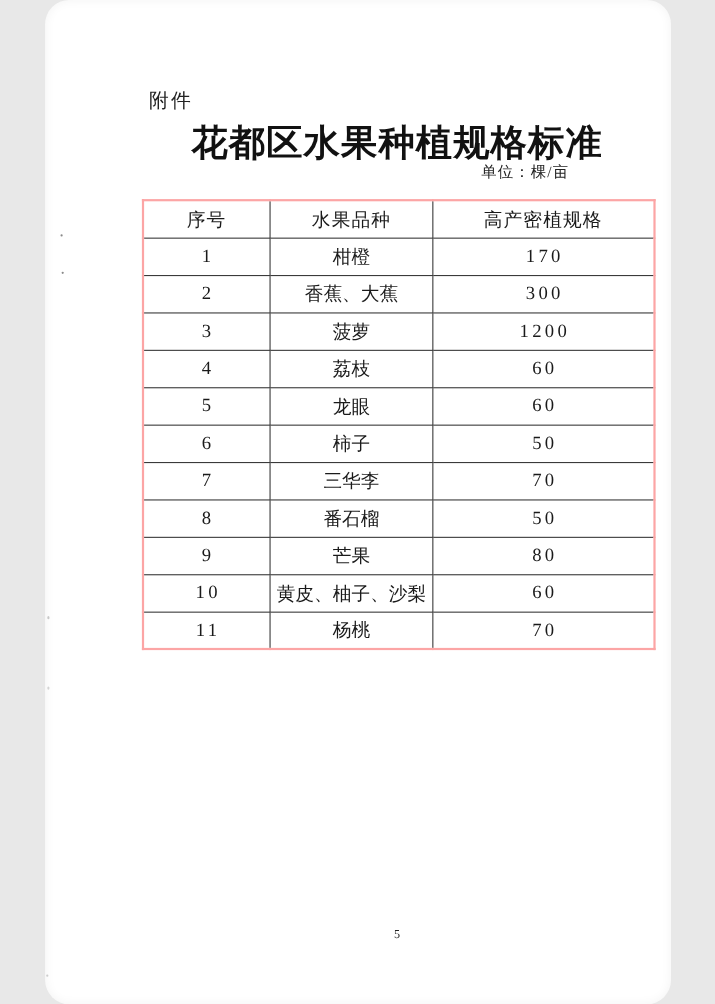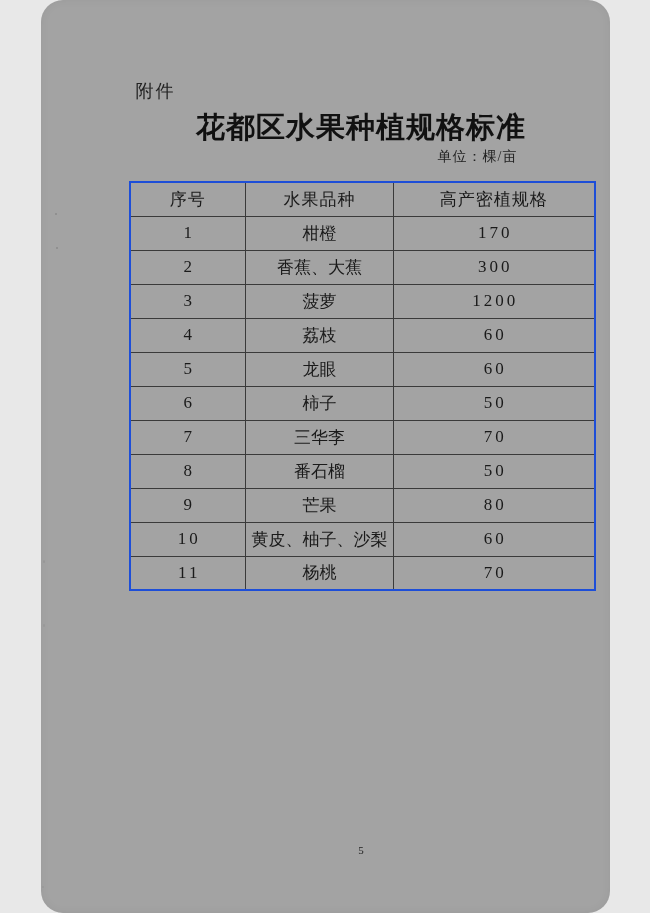--- a/index.html
+++ b/index.html
@@ -4,21 +4,21 @@
 <style>
   * { margin: 0; padding: 0; box-sizing: border-box; }
   html, body { background: #e8e8e8; }
   body { font-family: "Liberation Serif", "DejaVu Serif", serif; }
 
   .page {
     position: relative;
     width: 569px;
     height: 913px;
     margin: 0 auto;
-    background: #a3a3a3;
+    background: #ffffff;
     color: #1f1f1f;
     overflow: hidden;
     box-shadow: inset 0 0 10px rgba(0,0,0,0.05);
     border-radius: 22px;
   }
 
   .attachment-label {
     position: absolute;
     left: 95px;
     top: 79px;
@@ -26,21 +26,21 @@
     letter-spacing: 2px;
     color: #222;
   }
 
   .doc-title {
     position: absolute;
     left: 88px;
     top: 108px;
     width: 465px;
     text-align: center;
-    font-size: 29px;
+    font-size: 33px;
     font-weight: bold;
     letter-spacing: 1px;
     color: #111;
   }
 
   .unit-label {
     position: absolute;
     top: 148px;
     right: 92px;
     font-size: 14px;
@@ -65,21 +65,21 @@
   table.std-table th,
   table.std-table td {
     border: 1px solid #3a3a3a;
     text-align: center;
     vertical-align: middle;
     height: 34px;
     font-weight: normal;
     white-space: nowrap;
     overflow: hidden;
   }
-  table.std-table { border: 2px solid #1d4ed8; padding-left: 17px; }
+  table.std-table { border: 2px solid #fca5a5; padding-left: 17px; }
   table.std-table thead th { font-size: 17px; letter-spacing: 1px; }
 
   .num {
     letter-spacing: 3px;
     text-indent: 3px;
     font-family: "Liberation Serif", "DejaVu Serif", serif;
   }
 
   .page-number {
     position: absolute;

